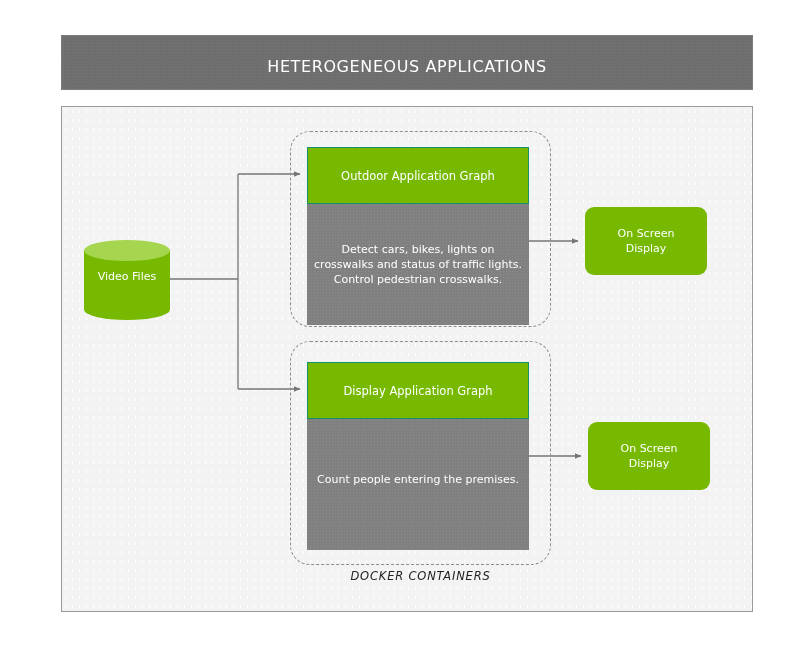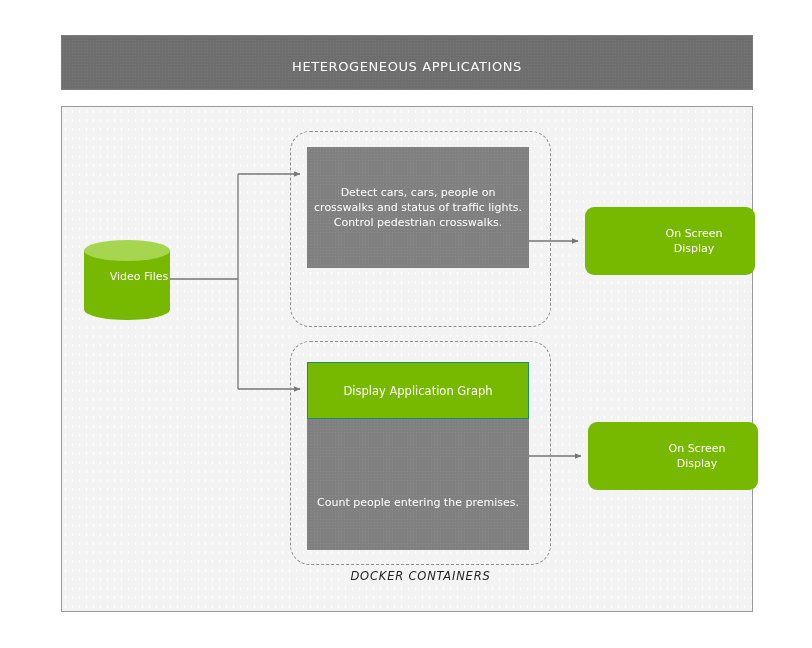--- a/index.html
+++ b/index.html
@@ -35,21 +35,21 @@
       radial-gradient(rgba(255,255,255,0.06) 0.6px, transparent 0.7px);
     background-size: 3px 3px;
     border: 1px solid #7c7c7c;
     box-sizing: border-box;
     display: flex;
     align-items: center;
     justify-content: center;
   }
   .banner-text {
     color: #ffffff;
-    font-size: 13px;
+    font-size: 16px;
     letter-spacing: 0.6px;
     white-space: nowrap;
     margin-top: 8px;
   }
 
   
   .panel {
     position: absolute;
     left: 61px;
     top: 106px;
@@ -101,21 +101,20 @@
     left: 0; top: 0;
     width: 86px;
     height: 72px;
     display: flex;
     align-items: center;
     justify-content: center;
     color: #ffffff;
     font-size: 11px;
     z-index: 4;
     text-align: center;
-    padding-left: 12px;
   }
 
   
   .docker-box {
     position: absolute;
     box-sizing: border-box;
     border: 1.3px dashed #8d8d8d;
     border-radius: 20px;
     background: transparent;
   }
@@ -166,37 +165,36 @@
     color: #ffffff;
     font-size: 11px;
     line-height: 15px;
     text-align: center;
     padding: 0 6px;
     display: flex;
     align-items: center;
     justify-content: center;
   }
   #card-outdoor .app-body { height: 121px; }
-  #card-indoor  .app-body { height: 131px; align-items: flex-start; padding-top: 76px; }
+  #card-indoor  .app-body { height: 131px; align-items: flex-start; padding-top: 53px; }
 
   
   .osd {
     position: absolute;
     width: 122px;
     height: 68px;
     border-radius: 9px;
     background: #76b900;
     color: #ffffff;
     font-size: 11px;
     line-height: 15px;
     text-align: center;
     display: flex;
     align-items: center;
     justify-content: center;
-    padding-left: 48px;
   }
   #osd-outdoor { left: 585px; top: 207px; }
   #osd-indoor  { left: 588px; top: 422px; }
 
   
   .connectors {
     position: absolute;
     left: 0; top: 0;
     width: 812px;
     height: 648px;
@@ -238,21 +236,22 @@
     <div class="cyl-body"></div>
     <div class="cyl-top"></div>
     <div class="cyl-label">Video Files</div>
   </div>
 
   <div class="docker-box" id="docker-outdoor"></div>
   <div class="docker-box" id="docker-indoor"></div>
   <div class="docker-caption">DOCKER CONTAINERS</div>
 
   <div class="app-card" id="card-outdoor">
-    <div class="app-body">Detect cars, cars, people on crosswalks and status of traffic lights. Control pedestrian crosswalks.</div>
+    <div class="app-header">Outdoor Application Graph</div>
+    <div class="app-body">Detect cars, bikes, lights on crosswalks and status of traffic lights. Control pedestrian crosswalks.</div>
   </div>
 
   <div class="app-card" id="card-indoor">
     <div class="app-header">Display Application Graph</div>
     <div class="app-body">Count people entering the premises.</div>
   </div>
 
   <div class="osd" id="osd-outdoor">
     <span>
       <span>On Screen</span><br>

